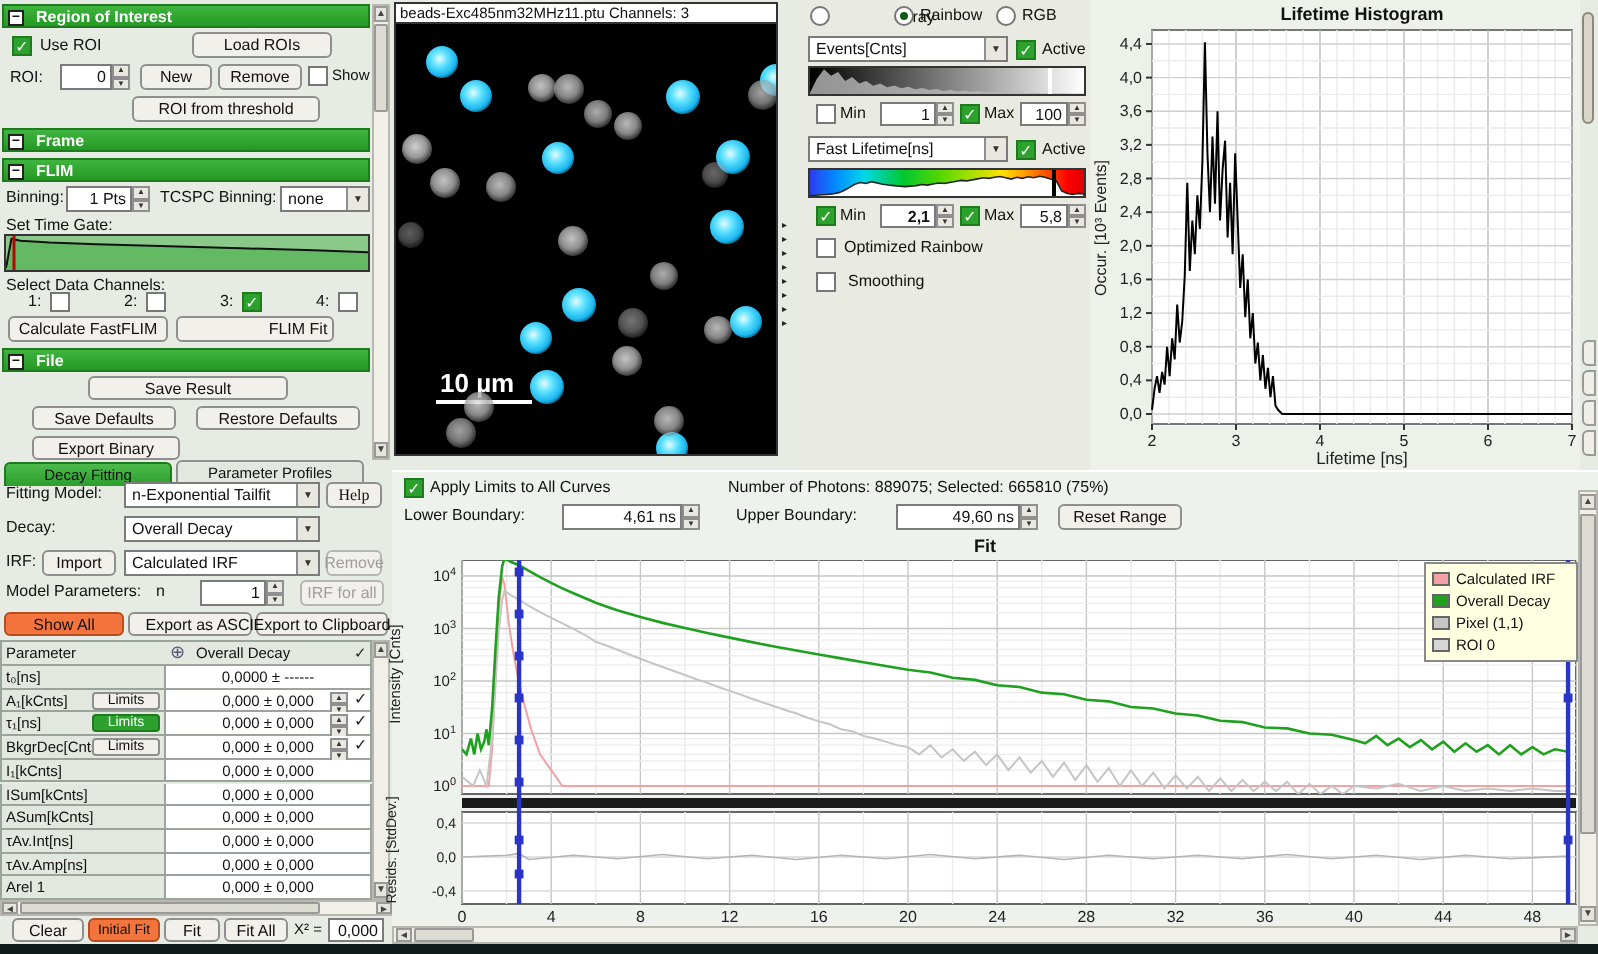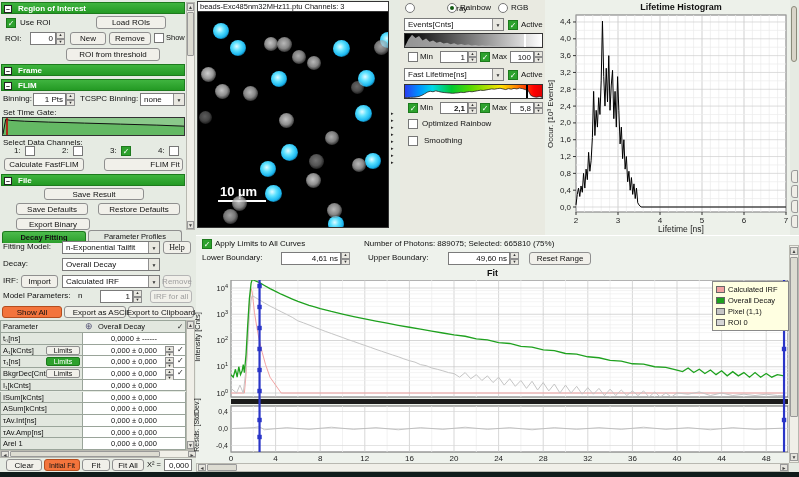--- a/index.html
+++ b/index.html
@@ -17,21 +17,21 @@
   .radio { display:inline-block; width:10px; height:10px; border:1px solid #777; border-radius:50%; background:#fff; position:relative; }
   .radio.on::after { content:""; position:absolute; left:2px; top:2px; width:4px; height:4px; border-radius:50%; background:#135c13; }
   .field { background:#fff; border:1px solid #7b7b7b; font-size:8px; display:flex; align-items:center; padding:0 2px; }
   .field.r { justify-content:flex-end; }
   .spinb { display:inline-flex; flex-direction:column; width:9px; }
   .spinb i { flex:1; background:#e8e7e0; border:1px solid #8f8f8f; font-style:normal; font-size:4px; line-height:4px; text-align:center; color:#333; }
   .dd { background:#fff; border:1px solid #7b7b7b; display:flex; align-items:center; font-size:8px; }
   .dd .t { flex:1; padding-left:3px; white-space:nowrap; overflow:hidden; }
   .dd .b { width:11px; align-self:stretch; background:#e8e7e0; border-left:1px solid #8f8f8f; font-size:5px; display:flex; align-items:center; justify-content:center; color:#333; }
   .tab { position:absolute; top:0; height:12px; line-height:12px; text-align:center; font-size:7.5px; border:1px solid #8f8f8f; border-bottom:none; border-radius:3px 3px 0 0; background:#e2e7df; }
-  .tab.act { background:linear-gradient(#4cbb4c,#2b9e2b); border-color:#1d7a1d; font-weight:bold; }
+  .tab.act { background:linear-gradient(#4cbb4c,#2b9e2b); border-color:#1d7a1d; font-weight:normal; }
   .sb { background:#f0efe8; border:1px solid #b8b8b0; }
   .sbtn { position:absolute; background:#e5e4dd; border:1px solid #999; font-size:5px; line-height:7px; text-align:center; color:#444; }
   .sthumb { position:absolute; background:#dddcd2; border:1px solid #999; border-radius:1px; }
   .bead { position:absolute; border-radius:50%; }
   .bead.c { background:radial-gradient(circle at 42% 40%, #e2fbff 0%, #5fe2ff 30%, #1ab6ef 62%, rgba(8,110,170,0.35) 85%, rgba(0,0,0,0) 100%); }
   .bead.g { background:radial-gradient(circle at 45% 42%, #e6e6e6 0%, #a8a8a8 45%, rgba(90,90,90,0.4) 80%, rgba(0,0,0,0) 100%); }
   .rot { transform:rotate(-90deg); font-size:7.5px; color:#222; text-align:center; white-space:nowrap; }
   svg text { font-family:"Liberation Sans", sans-serif; }
   .legend { position:absolute; background:#ffffe1; border:1px solid #8a8a8a; font-size:7.5px; padding:2px 3px; }
   .legend .li { display:flex; align-items:center; height:11px; white-space:nowrap; }
@@ -91,21 +91,21 @@
         <span class="cb" style="position: absolute; left: 25px; top: 1px;"></span>
         <span class="lbl abs" style="left: 62px; top: 0px;">2:</span>
         <span class="cb" style="position: absolute; left: 73px; top: 1px;"></span>
         <span class="lbl abs" style="left: 110px; top: 0px;">3:</span>
         <span class="cb on" style="position: absolute; left: 121px; top: 1px;">✓</span>
         <span class="lbl abs" style="left: 158px; top: 0px;">4:</span>
         <span class="cb" style="position: absolute; left: 169px; top: 1px;"></span>
       </div>
 
     <div class="abs btn" style="left:4px;top:158px;width:80px;height:13px;">Calculate FastFLIM</div>
-    <div class="abs btn" style="left:104px;top:158px;width:79px;height:13px;padding-left:43px;">FLIM Fit</div>
+    <div class="abs btn" style="left:88px;top:158px;width:79px;height:13px;padding-left:43px;">FLIM Fit</div>
 
     <div class="abs hdr" style="left:1px;top:174px;width:184px;"><span class="colbox">–</span><span>File</span></div>
     <div class="abs btn" style="left:44px;top:188px;width:100px;height:12px;">Save Result</div>
     <div class="abs btn" style="left:16px;top:203px;width:72px;height:12px;">Save Defaults</div>
     <div class="abs btn" style="left:98px;top:203px;width:82px;height:12px;">Restore Defaults</div>
     <div class="abs btn" style="left:16px;top:218px;width:74px;height:12px;">Export Binary</div>
 
     <div class="abs sb" style="left:186px;top:2px;width:9px;height:228px;">
       <div class="sbtn" style="left:0;top:0;width:7px;height:8px;">▲</div>
       <div class="sthumb" style="left:0;top:9px;width:7px;height:44px;"></div>

